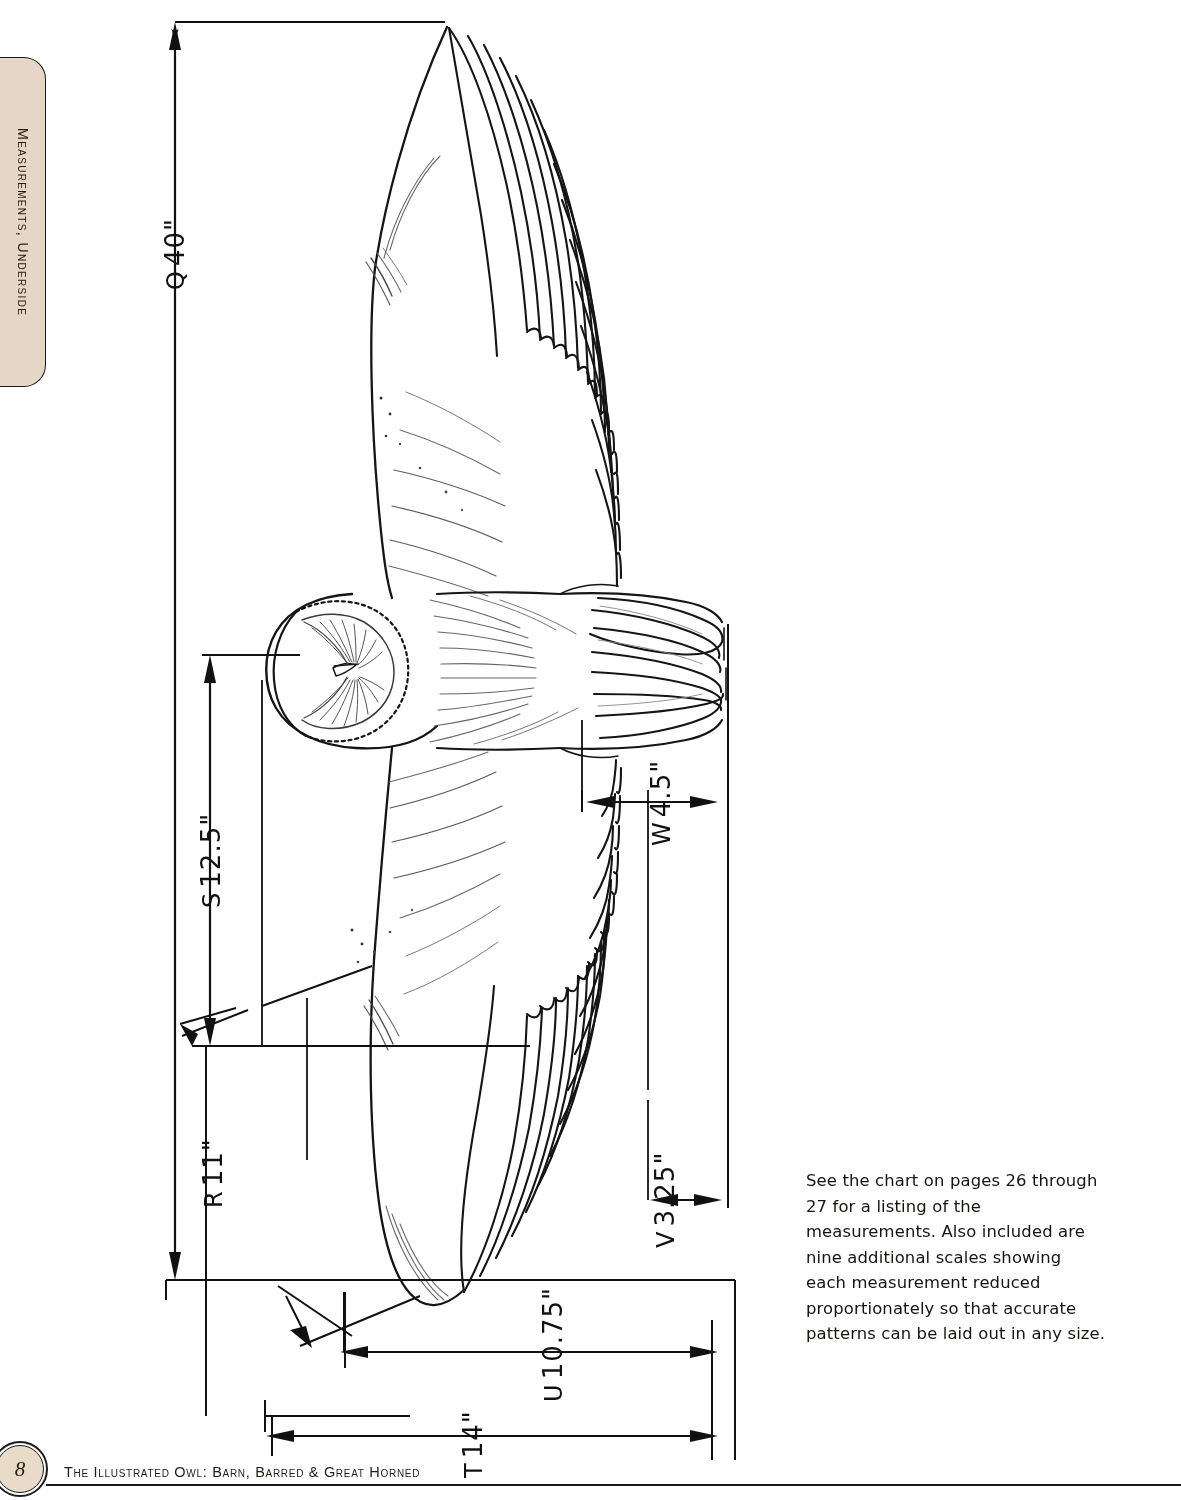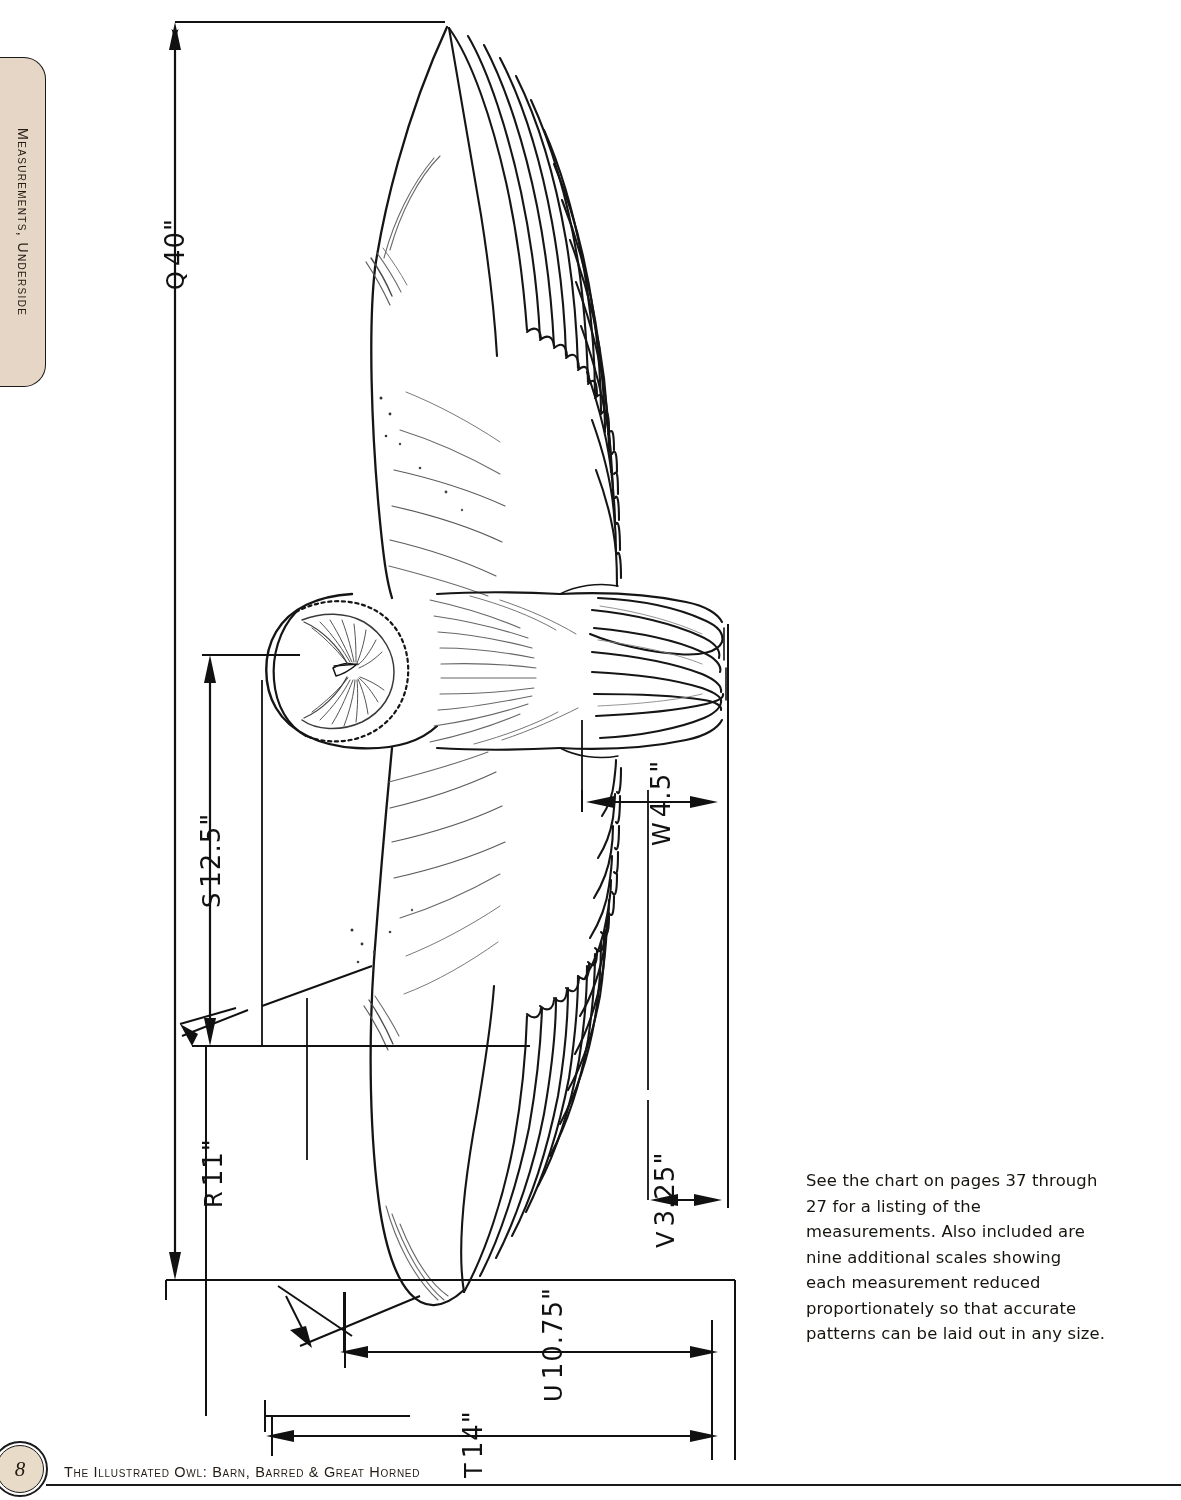--- a/index.html
+++ b/index.html
@@ -381,21 +381,21 @@
   <div class="dimlabel" style="left:538px;top:1402px;transform:rotate(-90deg);">
     <span class="ltr">U</span>
     <span class="val">10.75"</span>
   </div>
 
   <div class="dimlabel" style="left:458px;top:1478px;transform:rotate(-90deg);">
     <span class="ltr">T</span>
     <span class="val">14"</span>
   </div>
 
-  <div id="note-block">See the chart on pages 37 through 27 for a listing of the measurements. Also included are nine additional scales showing each measurement reduced proportionately so that accurate patterns can be laid out in any size.</div>
+  <div id="note-block">See the chart on pages 26 through 27 for a listing of the measurements. Also included are nine additional scales showing each measurement reduced proportionately so that accurate patterns can be laid out in any size.</div>
 
   <div id="footer-rule"></div>
   <div id="page-num-outer"></div>
   <div id="page-num-inner"></div>
   <div id="page-num-text">8</div>
   <div id="footer-title">The Illustrated Owl: Barn, Barred &amp; Great Horned</div>
 
 </div>
 
 </body></html>

